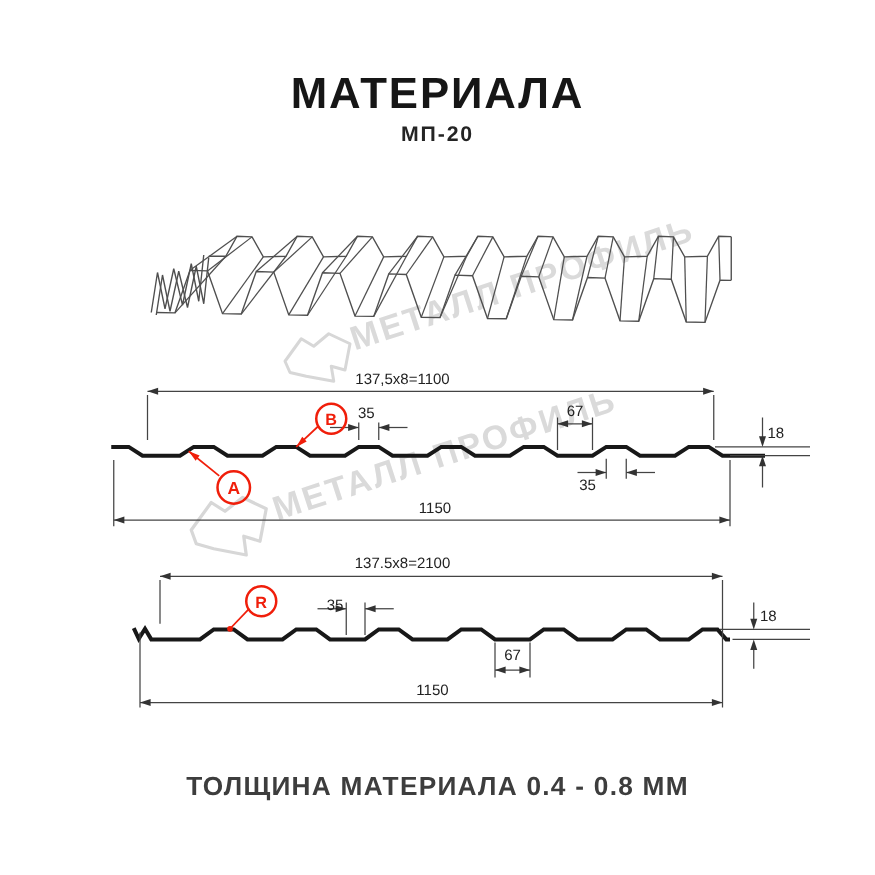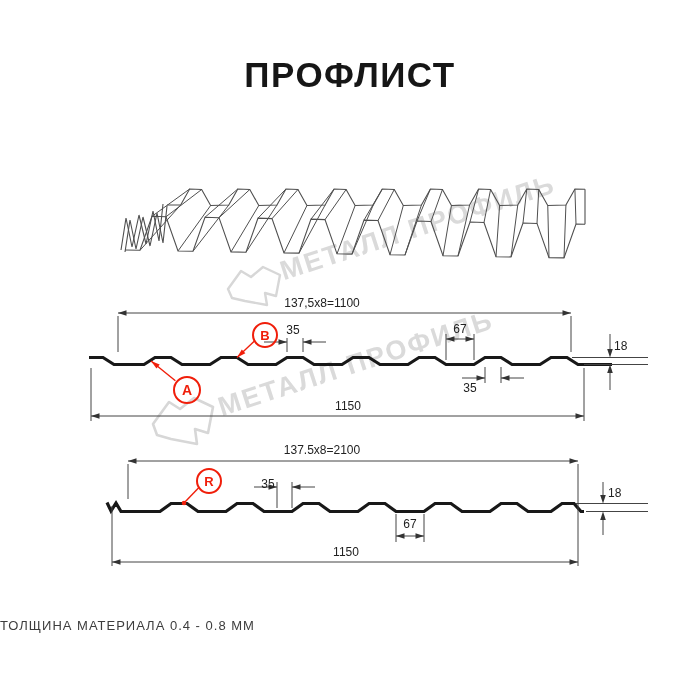--- a/index.html
+++ b/index.html
@@ -2,22 +2,22 @@
 <html><head>
 <meta charset="utf-8">
 <style>
   html,body{margin:0;padding:0;background:#fff;}
   .page{position:relative;width:700px;height:700px;background:#ffffff;overflow:hidden;
         font-family:"Liberation Sans",sans-serif;}
   .title{position:absolute;left:0;top:55px;width:700px;text-align:center;
          font-size:35px;font-weight:800;letter-spacing:1.5px;color:#161616;}
   .subtitle{position:absolute;left:0;top:98px;width:700px;text-align:center;
          font-size:17px;font-weight:600;letter-spacing:1.5px;color:#242424;}
-  .footer{position:absolute;left:0;top:618px;width:700px;
-         font-size:13px;font-weight:400;letter-spacing:1px;color:#3d3d3d;}
+  .footer{position:absolute;left:0;top:618px;width:700px;text-align:center;
+         font-size:21px;font-weight:700;letter-spacing:1px;color:#3d3d3d;}
   .dim{position:absolute;font-size:12px;color:#222;white-space:nowrap;z-index:5;line-height:14px;}
   .c{transform:translateX(-50%);}
   .marker{position:absolute;border:2px solid #f01e0a;border-radius:50%;
           display:flex;align-items:center;justify-content:center;
           color:#f01e0a;font-weight:600;background:transparent;z-index:6;}
   .wm-text{position:absolute;font-size:27px;font-weight:700;letter-spacing:2px;
            color:#dadada;white-space:nowrap;transform:rotate(-18deg);
            transform-origin:0 100%;z-index:1;}
   .wm-logo{position:absolute;z-index:1;}
   #draw{position:absolute;left:0;top:0;z-index:3;}
@@ -30,21 +30,22 @@
   <svg class="wm-logo" style="left:225px;top:264px;" width="58" height="46" viewBox="0 0 58 46">
     <path d="M3,25 L16,7 L26,13 L38,3 L55,11 L51,32 L40,29 L42,41 L20,37 L7,34 Z" fill="none" stroke="#d7d7d7" stroke-width="2.4" stroke-linejoin="round"></path>
   </svg>
   <div class="wm-text" style="left:286px;top:256px;">МЕТАЛЛ ПРОФИЛЬ</div>
 
   <svg class="wm-logo" style="left:149px;top:394px;" width="68" height="56" viewBox="0 0 68 56">
     <path d="M4,30 L20,8 L31,15 L45,4 L64,13 L59,39 L46,35 L48,50 L22,45 L8,41 Z" fill="none" stroke="#d7d7d7" stroke-width="2.6" stroke-linejoin="round"></path>
   </svg>
   <div class="wm-text" style="left:224px;top:392px;">МЕТАЛЛ ПРОФИЛЬ</div>
 
-  <div class="title">ПРОФЛИСТ</div>
+  <div class="title">МАТЕРИАЛА</div>
+  <div class="subtitle">МП-20</div>
 
   <svg id="draw" width="700" height="700" viewBox="0 0 700 700">
       <line x1="140" y1="250.27" x2="180.6305" y2="205" stroke="#4f4f4f" stroke-width="1"></line>
       <line x1="152" y1="216.27" x2="189.6305" y2="189" stroke="#4f4f4f" stroke-width="1"></line>
       <line x1="166" y1="216.738" x2="201.6305" y2="189.5" stroke="#4f4f4f" stroke-width="1"></line>
       <line x1="178" y1="250.954" x2="210.6305" y2="205.5" stroke="#4f4f4f" stroke-width="1"></line>
       <line x1="193" y1="251.224" x2="228.7916" y2="205" stroke="#4f4f4f" stroke-width="1"></line>
       <line x1="205" y1="217.224" x2="237.7916" y2="189" stroke="#4f4f4f" stroke-width="1"></line>
       <line x1="219" y1="217.692" x2="249.7916" y2="189.5" stroke="#4f4f4f" stroke-width="1"></line>
       <line x1="231" y1="251.908" x2="258.7916" y2="205.5" stroke="#4f4f4f" stroke-width="1"></line>

